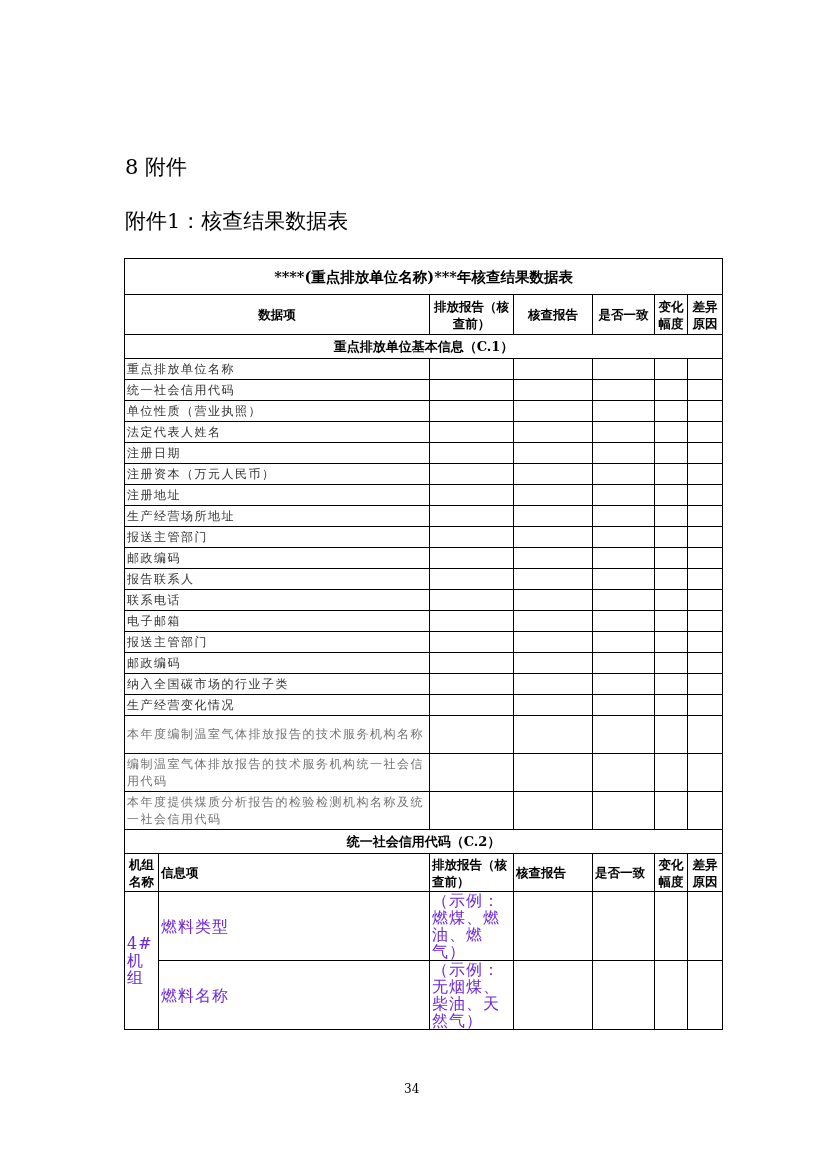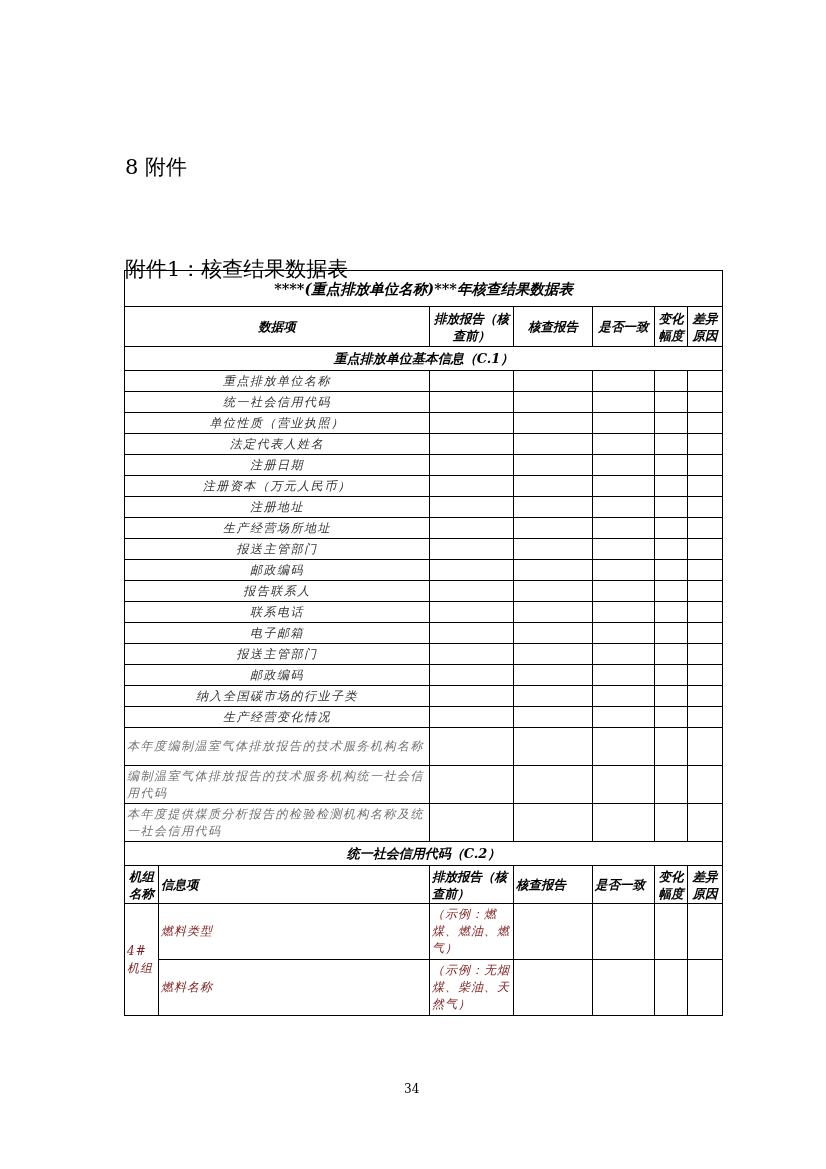--- a/index.html
+++ b/index.html
@@ -1,31 +1,31 @@
 <!DOCTYPE html>
 <html><head>
 <meta charset="utf-8">
 <style>
   html, body { margin:0; padding:0; background:#ffffff; }
   body { width:826px; height:1169px; position:relative; overflow:hidden;
          font-family:"DejaVu Serif","Liberation Serif",serif; color:#000; }
   .h1 { position:absolute; left:125px; top:154px; font-size:21px; line-height:26px; }
-  .h2 { position:absolute; left:125px; top:208px; font-size:21px; line-height:26px;margin-top:48px; }
-  table { position:absolute; left:124px; top:270px; border-collapse:collapse;
-          table-layout:fixed; width:598px;font-style:italic; }
+  .h2 { position:absolute; left:125px; top:208px; font-size:21px; line-height:26px; }
+  table { position:absolute; left:124px; top:258px; border-collapse:collapse;
+          table-layout:fixed; width:598px; }
   td { border:1px solid #000; padding:0 2px; font-size:12px; line-height:17px;
        vertical-align:middle; overflow:hidden; }
   td.gl { border-top-color:#7a7a7a;margin-top:25px; }
   .title { height:35px; text-align:center; font-weight:bold; font-size:14.5px; }
   .hdr { font-weight:bold; font-size:12.5px; }
   .c { text-align:center; }
   .sec { height:23px; font-weight:bold; font-size:13px;text-align:center; }
-  .item { height:20px; color:#333; letter-spacing:1.5px; font-size:12px;text-align:center; }
+  .item { height:20px; color:#333; letter-spacing:1.5px; font-size:12px; }
   .item2 { height:37px; color:#737373; letter-spacing:1.5px; font-size:12px; }
-  .ex { color:#7f1d1d; letter-spacing:1px; font-size:12px; }
+  .ex { color:#6d28d9; letter-spacing:1px; font-size:16px; }
   .pagenum { position:absolute; left:404px; top:1082px; font-size:12px; }
 </style>
 </head>
 <body>
 
 <div class="h1">8 附件</div>
 <div class="h2">附件1：核查结果数据表</div>
 
 <table>
   <colgroup>

